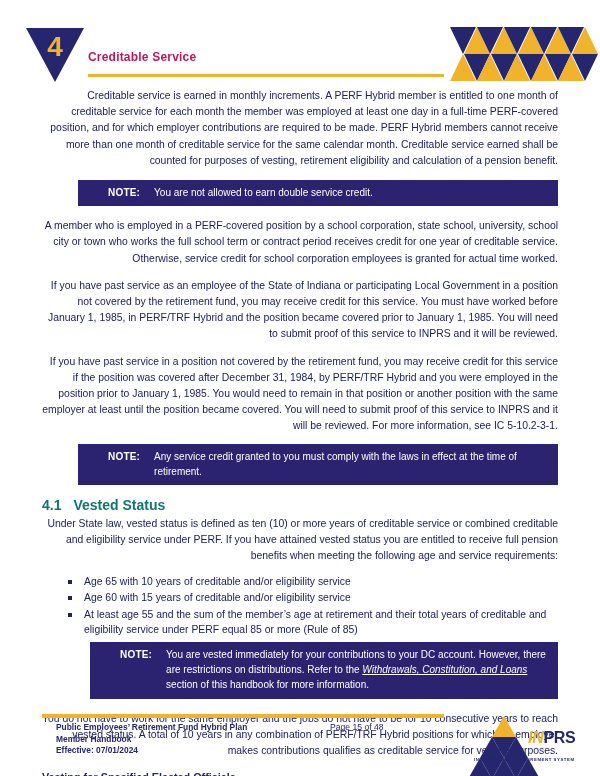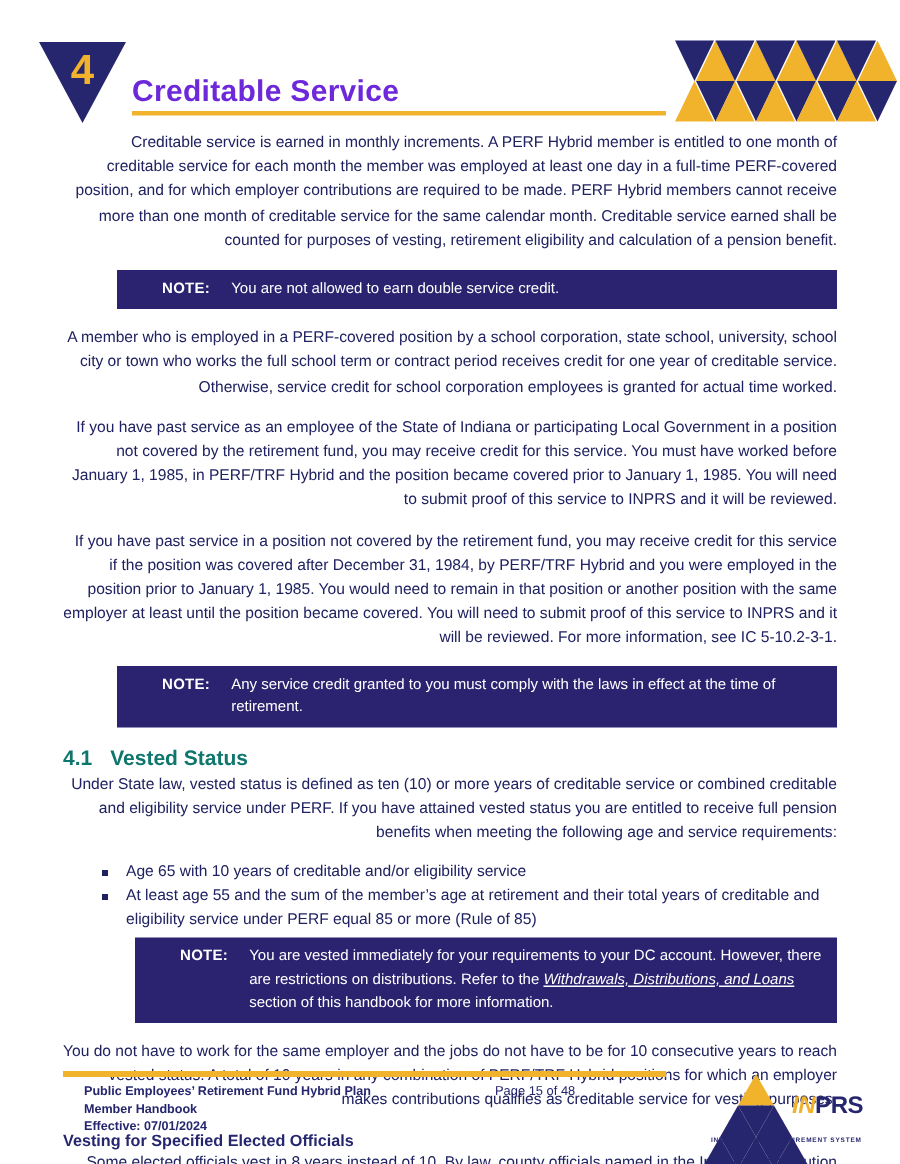--- a/index.html
+++ b/index.html
@@ -47,23 +47,23 @@
     font-size: 28px;
     font-weight: bold;
     color: #f2b32c;
     font-family: "Liberation Sans", sans-serif;
     line-height: 30px;
   }
   .chapter-title {
     position: absolute;
     left: 88px;
     top: 50px;
-    font-size: 20px;
-    font-weight: bold;
-    color: #6d28d9;
+    font-size: 12px;
+    font-weight: bold;
+    color: #be185d;
     letter-spacing: 0.2px;
   }
   .title-rule {
     position: absolute;
     left: 88px;
     top: 74px;
     width: 356px;
     height: 3px;
     background: #f2b32c;
   }
@@ -303,26 +303,27 @@
   </div>
 
   <h2 class="section">
     <span class="num">4.1</span><span>Vested Status</span>
   </h2>
 
   <p class="body tight">Under State law, vested status is defined as ten (10) or more years of creditable service or combined creditable and eligibility service under PERF. If you have attained vested status you are entitled to receive full pension benefits when meeting the following age and service requirements:</p>
 
   <ul class="bullets">
     <li>Age 65 with 10 years of creditable and/or eligibility service</li>
+    <li>Age 60 with 15 years of creditable and/or eligibility service</li>
     <li>At least age 55 and the sum of the member’s age at retirement and their total years of creditable and eligibility service under PERF equal 85 or more (Rule of 85)</li>
   </ul>
 
   <div class="note note-3">
     <span class="lbl">NOTE:</span>
-    <span class="txt"><span>You are vested immediately for your requirements to your DC account. However, there are restrictions on distributions. Refer to the </span><a class="doclink" href="#">Withdrawals, Distributions, and Loans</a><span> section of this handbook for more information.</span></span>
+    <span class="txt"><span>You are vested immediately for your contributions to your DC account. However, there are restrictions on distributions. Refer to the </span><a class="doclink" href="#">Withdrawals, Constitution, and Loans</a><span> section of this handbook for more information.</span></span>
   </div>
 
   <p class="body">You do not have to work for the same employer and the jobs do not have to be for 10 consecutive years to reach vested status. A total of 10 years in any combination of PERF/TRF Hybrid positions for which an employer makes contributions qualifies as creditable service for vesting purposes.</p>
 
   <h3 class="subsection">Vesting for Specified Elected Officials</h3>
 
   <p class="body">Some elected officials vest in 8 years instead of 10. By law, county officials named in the Indiana Constitution and limited by law to two 4-year terms in office will vest when the second term in office ends</p>
 </div>
 
 <div class="footer-rule"></div>

